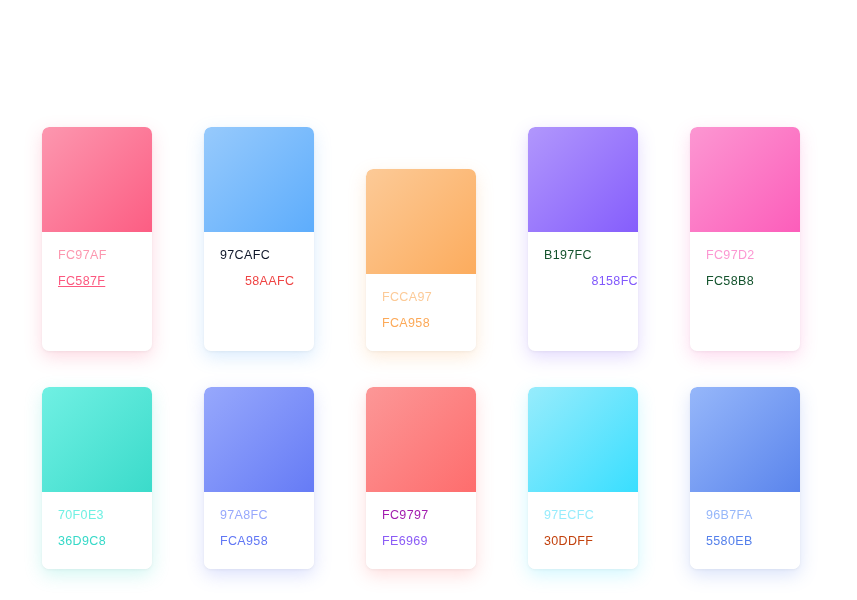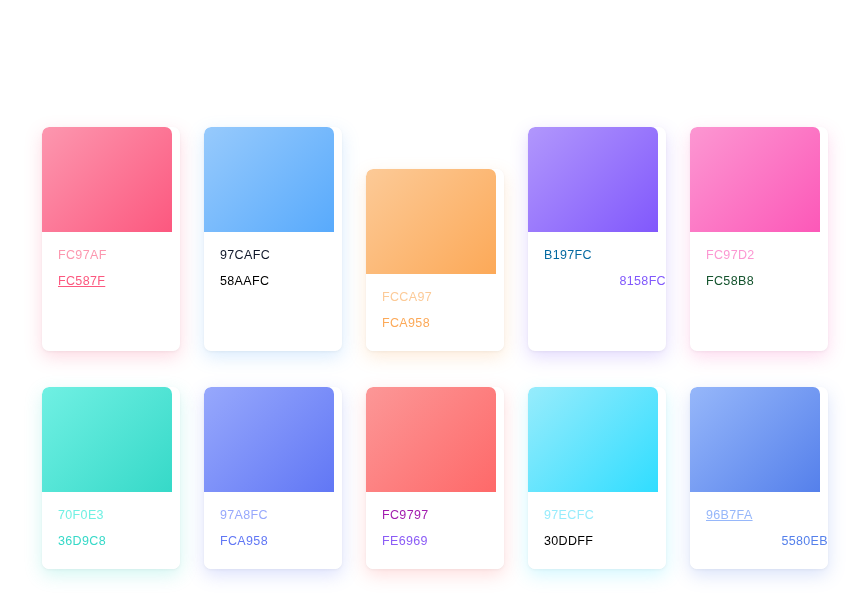--- a/index.html
+++ b/index.html
@@ -29,21 +29,21 @@
     top: 127px;
     width: 772px;
     display: grid;
     grid-template-columns: repeat(5, 130px);
     column-gap: 32px;
     row-gap: 36px;
   }
 
   .swatch-card {
     position: relative;
-    width: 138px;
+    width: 110px;
     border-radius: 7px;
     background: #ffffff;
     overflow: hidden;
     box-sizing: border-box;
   }
 
   .swatch-chip {
     position: relative;
     width: 130px;
     height: 105px;
@@ -86,34 +86,34 @@
         <div class="swatch-chip" style="background: linear-gradient(135deg, rgb(252, 151, 175) 0%, rgb(252, 88, 127) 100%);"></div>
         <div class="swatch-info">
           <span class="hex-label hex-from" style="color: rgb(252, 151, 175);">FC97AF</span>
           <span class="hex-label hex-to" style="color: rgb(252, 88, 127); text-decoration: underline;">FC587F</span>
         </div>
       </div>
       <div class="swatch-card" style="box-shadow: rgba(88, 170, 252, 0.22) 0px 6px 18px, rgba(0, 0, 0, 0.05) 0px 1px 3px;">
         <div class="swatch-chip" style="background: linear-gradient(135deg, rgb(151, 202, 252) 0%, rgb(88, 170, 252) 100%);"></div>
         <div class="swatch-info">
           <span class="hex-label hex-from" style="color: #0f172a;">97CAFC</span>
-          <span class="hex-label hex-to" style="color: #000000;">58AAFC</span>
+          <span class="hex-label hex-to" style="color: #ef4444; margin-left: 25px;">58AAFC</span>
         </div>
       </div>
       <div class="swatch-card" style="box-shadow: rgba(252, 169, 88, 0.22) 0px 6px 18px, rgba(0, 0, 0, 0.05) 0px 1px 3px; margin-top: 42px;">
         <div class="swatch-chip" style="background: linear-gradient(135deg, rgb(252, 202, 151) 0%, rgb(252, 169, 88) 100%);"></div>
         <div class="swatch-info">
           <span class="hex-label hex-from" style="color: rgb(252, 202, 151);">FCCA97</span>
           <span class="hex-label hex-to" style="color: rgb(252, 169, 88);">FCA958</span>
         </div>
       </div>
       <div class="swatch-card" style="box-shadow: rgba(129, 88, 252, 0.22) 0px 6px 18px, rgba(0, 0, 0, 0.05) 0px 1px 3px;">
         <div class="swatch-chip" style="background: linear-gradient(135deg, rgb(177, 151, 252) 0%, rgb(129, 88, 252) 100%);"></div>
         <div class="swatch-info">
-          <span class="hex-label hex-from" style="color: #0369a1;">B197FC</span>
+          <span class="hex-label hex-from" style="color: #14532d;">B197FC</span>
           <span class="hex-label hex-to" style="color: rgb(129, 88, 252); text-align: right;">8158FC</span>
         </div>
       </div>
       <div class="swatch-card" style="box-shadow: rgba(252, 88, 184, 0.22) 0px 6px 18px, rgba(0, 0, 0, 0.05) 0px 1px 3px;">
         <div class="swatch-chip" style="background: linear-gradient(135deg, rgb(252, 151, 210) 0%, rgb(252, 88, 184) 100%);"></div>
         <div class="swatch-info">
           <span class="hex-label hex-from" style="color: rgb(252, 151, 210);">FC97D2</span>
           <span class="hex-label hex-to" style="color: #14532d;">FC58B8</span>
         </div>
       </div>
@@ -135,24 +135,24 @@
         <div class="swatch-chip" style="background: linear-gradient(135deg, rgb(252, 151, 151) 0%, rgb(254, 105, 105) 100%);"></div>
         <div class="swatch-info">
           <span class="hex-label hex-from" style="color: #a21caf;">FC9797</span>
           <span class="hex-label hex-to" style="color: #8b5cf6;">FE6969</span>
         </div>
       </div>
       <div class="swatch-card" style="box-shadow: rgba(48, 221, 255, 0.22) 0px 6px 18px, rgba(0, 0, 0, 0.05) 0px 1px 3px;">
         <div class="swatch-chip" style="background: linear-gradient(135deg, rgb(151, 236, 252) 0%, rgb(48, 221, 255) 100%);"></div>
         <div class="swatch-info">
           <span class="hex-label hex-from" style="color: rgb(151, 236, 252);">97ECFC</span>
-          <span class="hex-label hex-to" style="color: #000000;">30DDFF</span>
+          <span class="hex-label hex-to" style="color: #c2410c;">30DDFF</span>
         </div>
       </div>
       <div class="swatch-card" style="box-shadow: rgba(85, 128, 235, 0.22) 0px 6px 18px, rgba(0, 0, 0, 0.05) 0px 1px 3px;">
         <div class="swatch-chip" style="background: linear-gradient(135deg, rgb(150, 183, 250) 0%, rgb(85, 128, 235) 100%);"></div>
         <div class="swatch-info">
-          <span class="hex-label hex-from" style="color: rgb(150, 183, 250); text-decoration: underline;">96B7FA</span>
-          <span class="hex-label hex-to" style="color: rgb(85, 128, 235); text-align: right;">5580EB</span>
+          <span class="hex-label hex-from" style="color: rgb(150, 183, 250);">96B7FA</span>
+          <span class="hex-label hex-to" style="color: rgb(85, 128, 235);">5580EB</span>
         </div>
       </div>
     </div>
 </div>
 
 </body></html>

